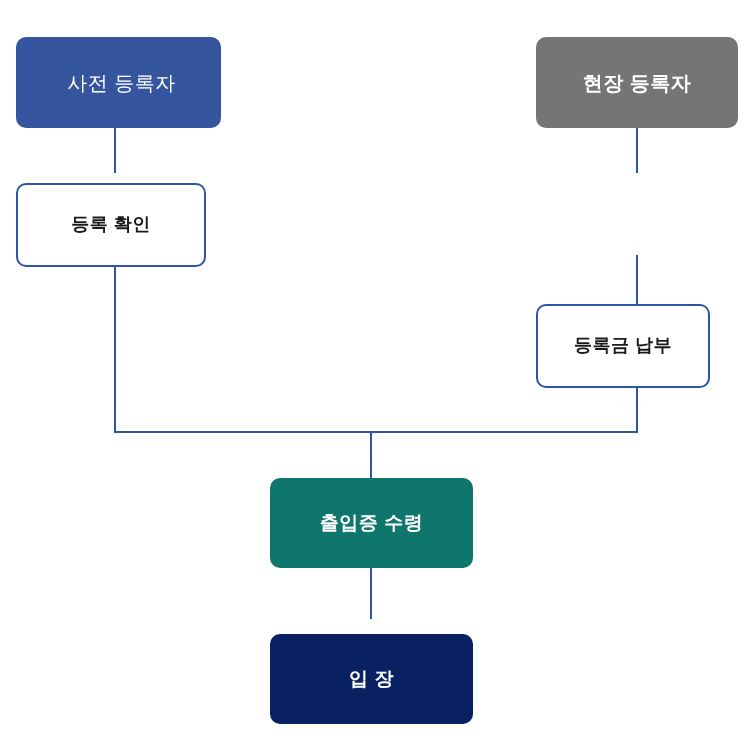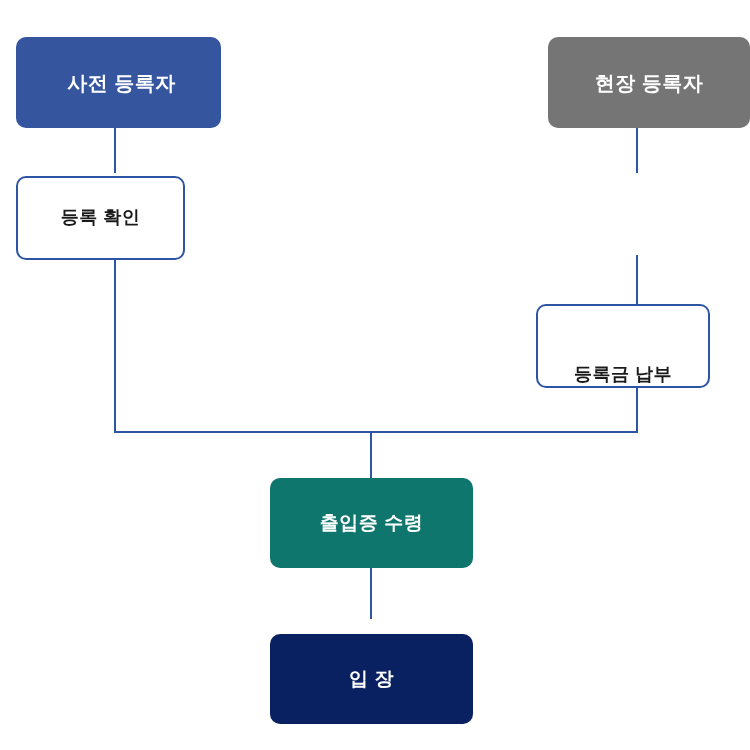--- a/index.html
+++ b/index.html
@@ -31,21 +31,21 @@
   .node-label {
     display: block;
     line-height: 1.2;
     white-space: pre;
   }
 
   
   .node.filled-blue {
     background: #35559F;
     color: #ffffff;
-    font-weight: bold;
+    font-weight: normal;
     font-size: 20px;
     padding-left: 6px;
   }
   .node.filled-gray {
     background: #757575;
     color: #ffffff;
     font-weight: bold;
     font-size: 20px;
   }
   .node.filled-deep {
@@ -96,30 +96,30 @@
   <div class="conn h" style="left:114px; top:431px; width:524px;"></div>
 
   <div class="conn v" style="left:370px; top:431px; height:48px;"></div>
 
   <div class="conn v" style="left:370px; top:567px; height:52px;"></div>
 
   <div class="node filled-blue" style="left:16px; top:37px; width:205px; height:91px;">
     <span class="node-label">사전 등록자</span>
   </div>
 
-  <div class="node filled-gray" style="left:536px; top:37px; width:202px; height:91px;margin-left:12px;">
+  <div class="node filled-gray" style="left:536px; top:37px; width:202px; height:91px;">
     <span class="node-label">현장 등록자</span>
   </div>
 
-  <div class="node outlined" style="left:16px; top:176px; width:169px; height:84px;">
+  <div class="node outlined" style="left:16px; top:183px; width:190px; height:84px;">
     <span class="node-label">등록 확인</span>
   </div>
 
 
-  <div class="node outlined" style="left:536px; top:304px; width:174px; height:84px;align-items:flex-end;">
+  <div class="node outlined" style="left:536px; top:304px; width:174px; height:84px;">
     <span class="node-label">등록금 납부</span>
   </div>
 
   <div class="node filled-deep" style="left:270px; top:478px; width:203px; height:90px;">
     <span class="node-label">출입증 수령</span>
   </div>
 
   <div class="node filled-navy" style="left:270px; top:618px; width:203px; height:90px;">
     <span class="node-label">입 장</span>
   </div>

